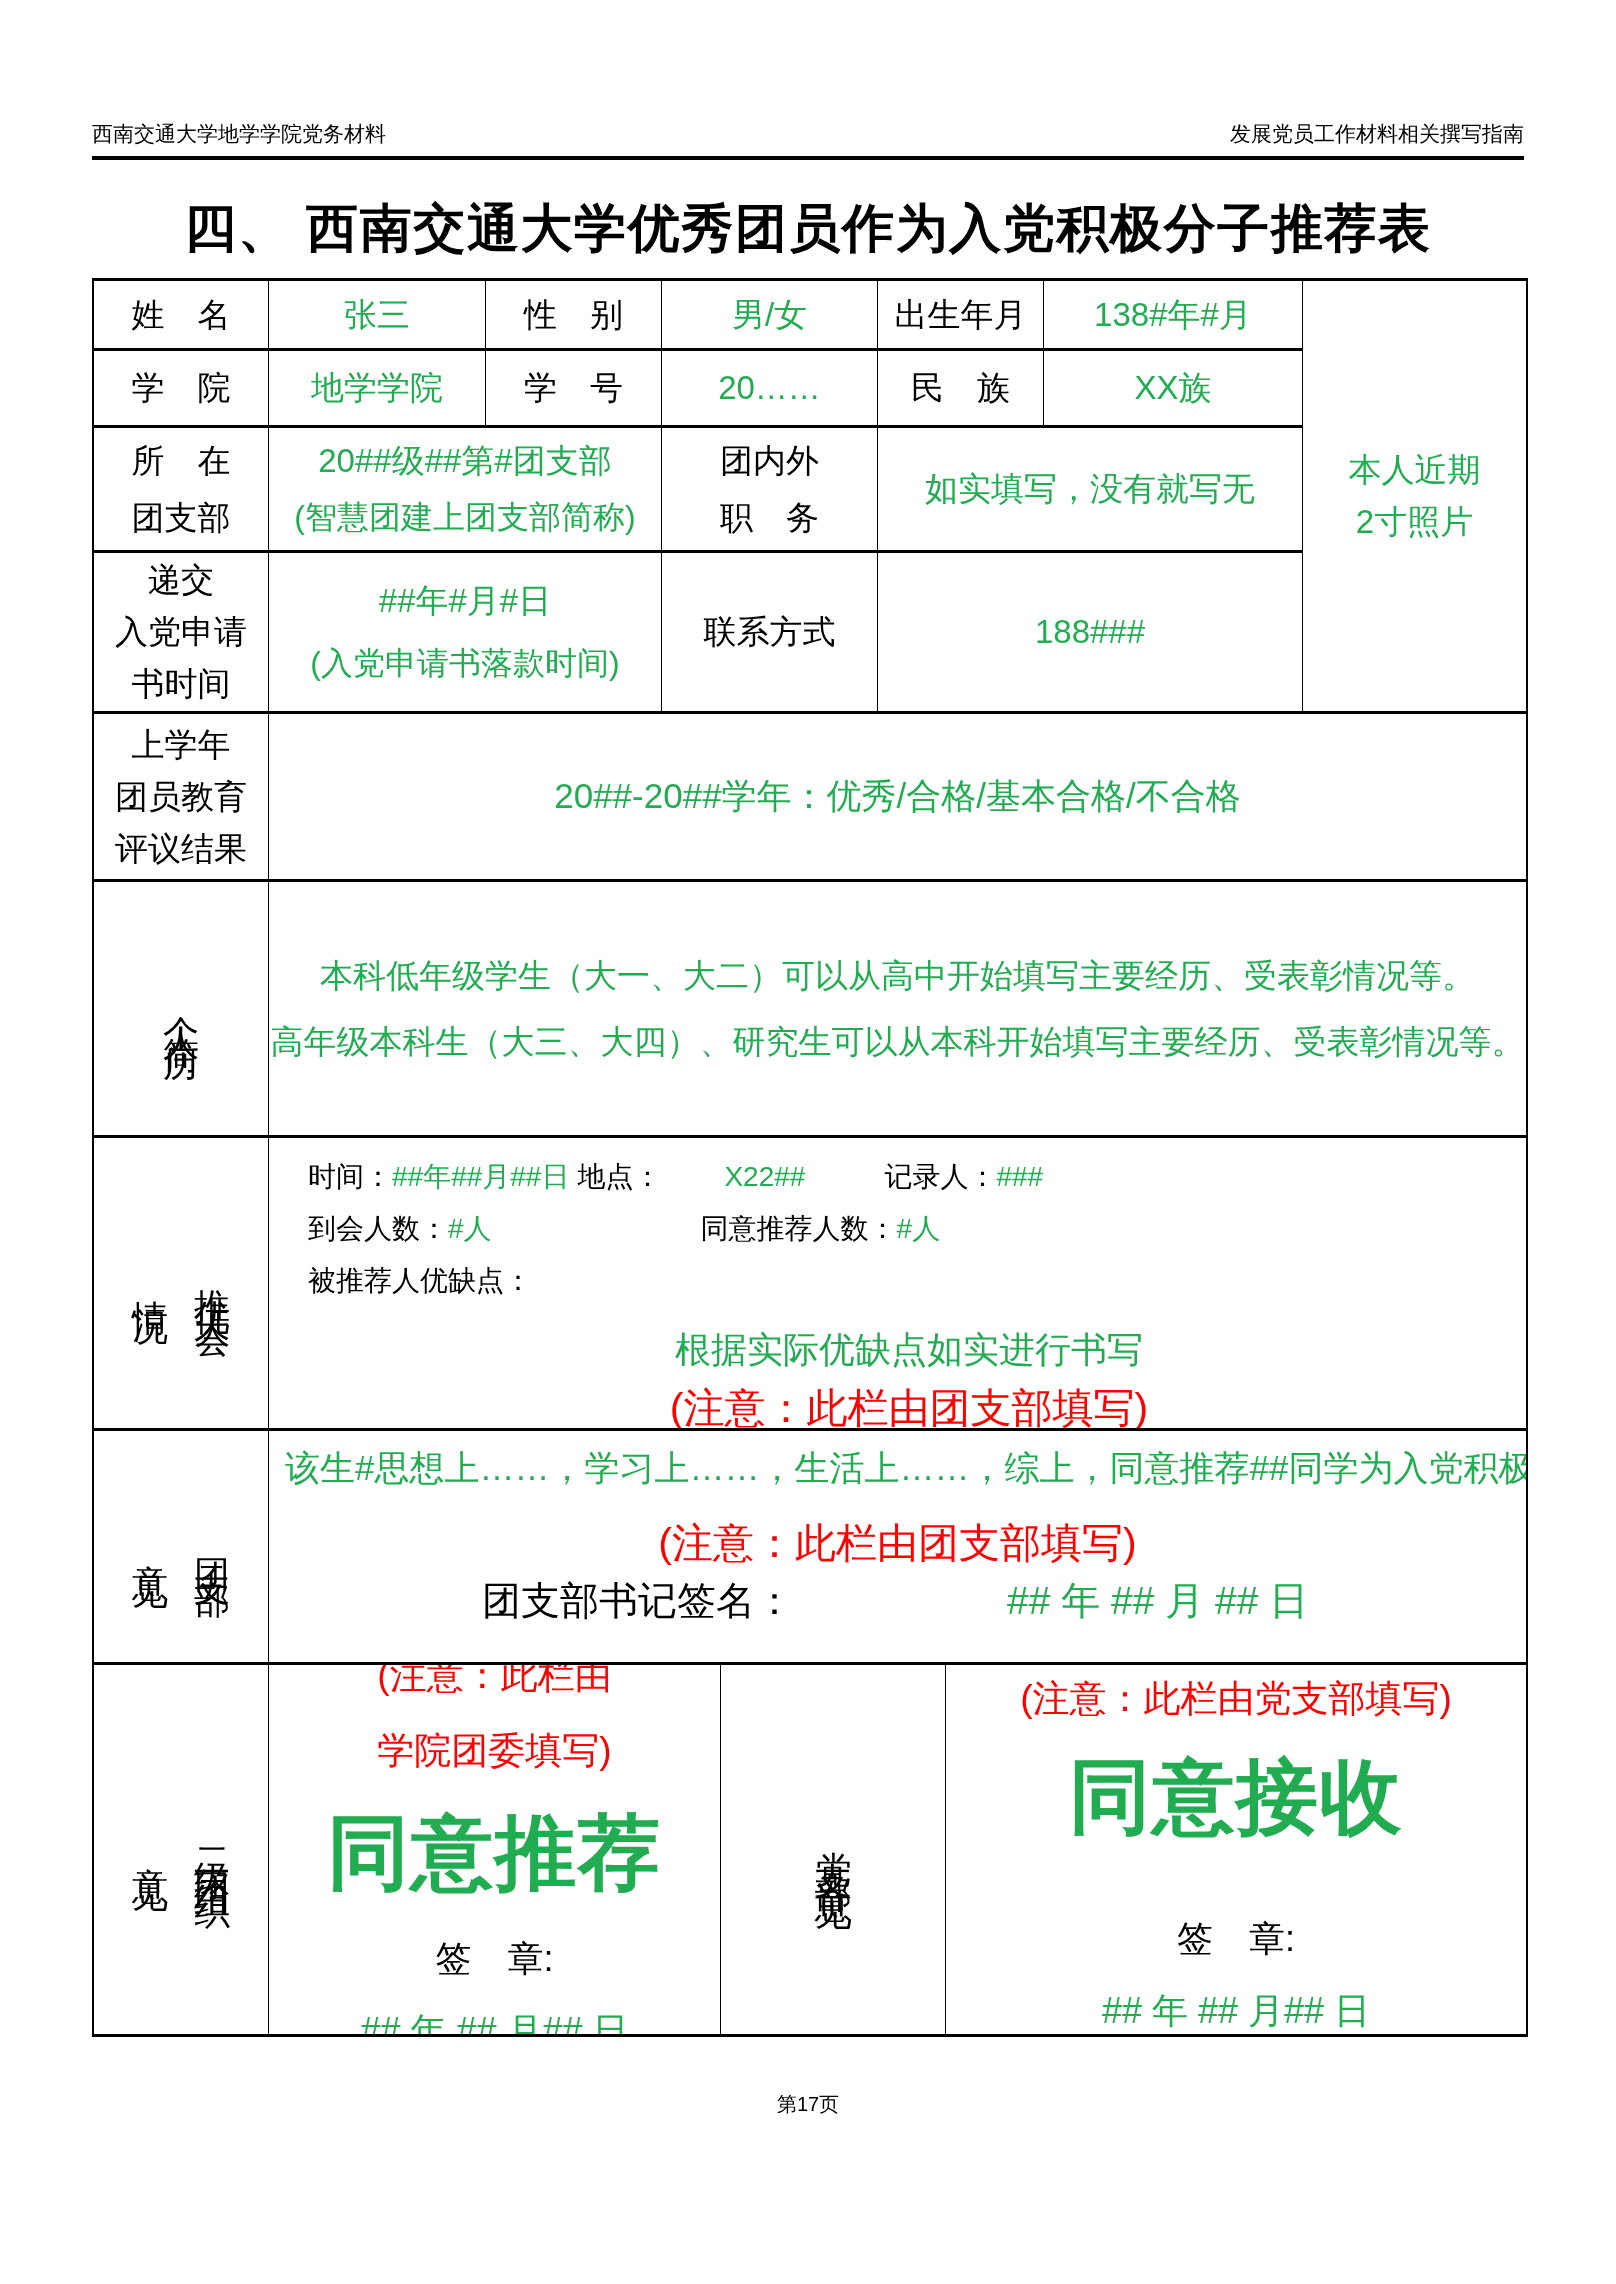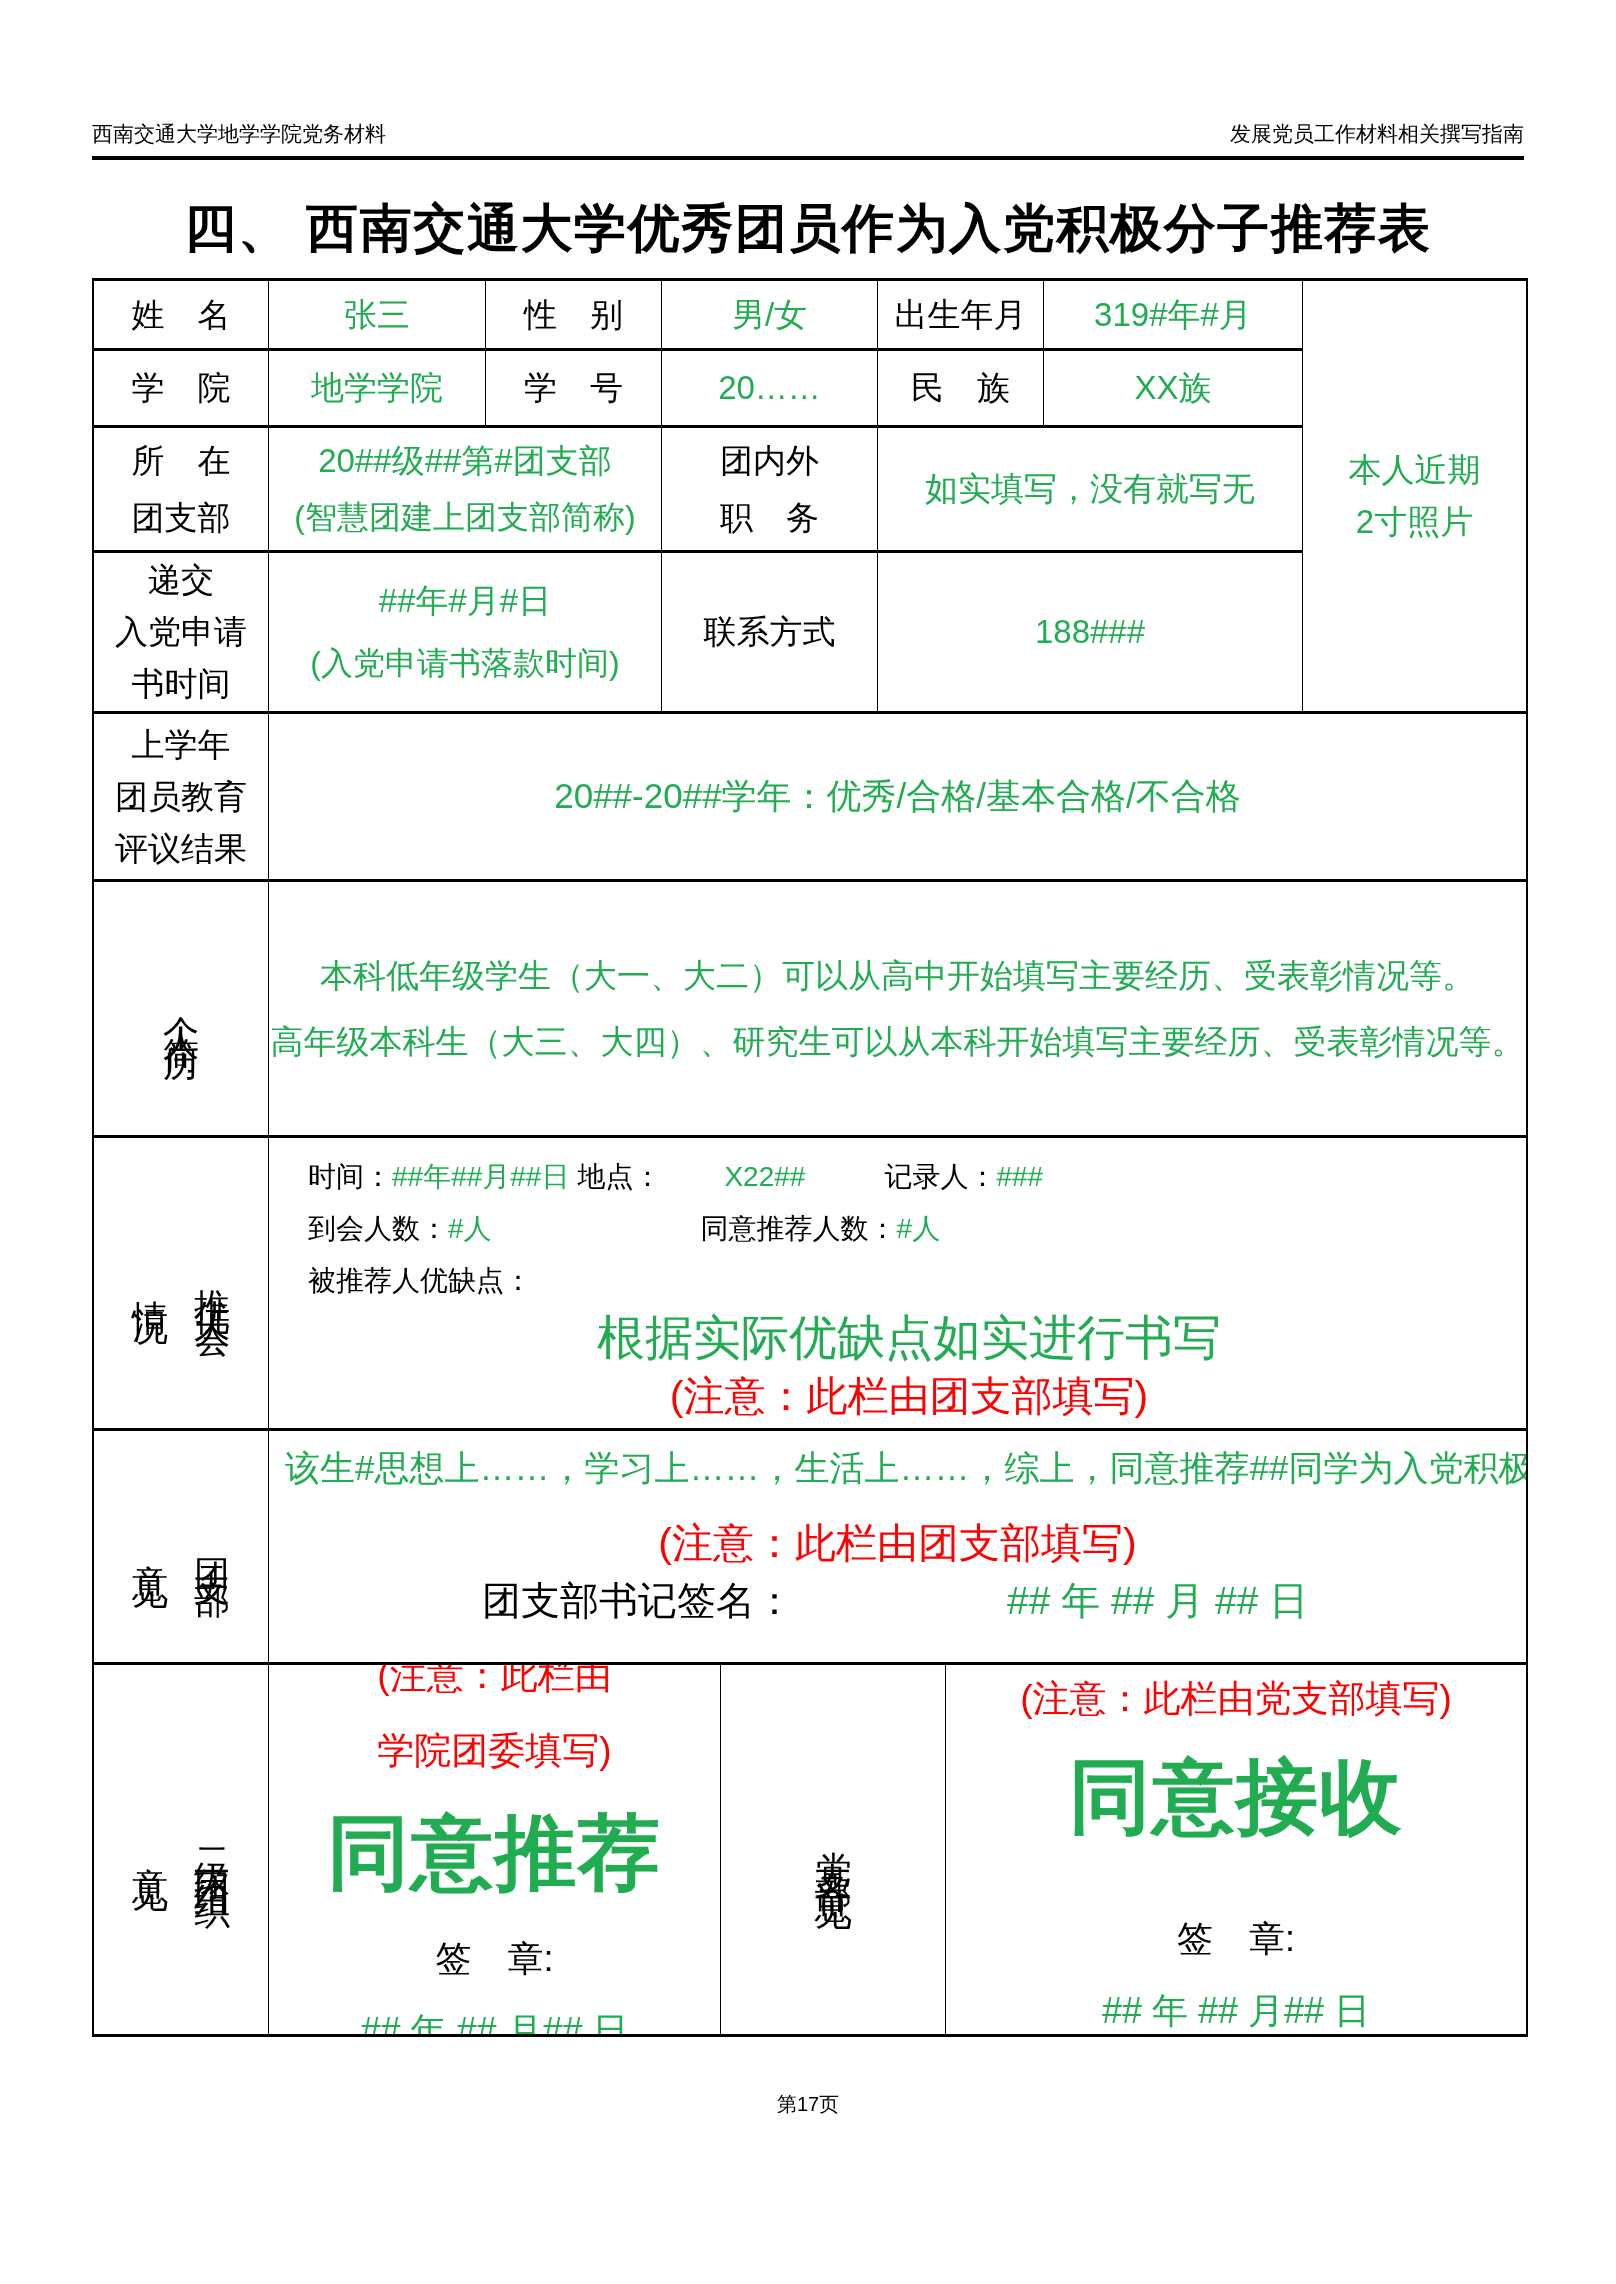--- a/index.html
+++ b/index.html
@@ -68,21 +68,21 @@
     <div class="cell" style="grid-area:1/3/2/4">
         <span>性　别</span>
       </div>
     <div class="cell green" style="grid-area:1/4/2/6">
         <span>男/女</span>
       </div>
     <div class="cell" style="grid-area:1/6/2/8">
         <span>出生年月</span>
       </div>
     <div class="cell green" style="grid-area:1/8/2/9">
-        <span>319#年#月</span>
+        <span>138#年#月</span>
       </div>
     <div class="cell green no-r lh66" style="grid-area:1/9/5/10">
       <span>本人近期</span>
       <span>2寸照片</span>
     </div>
 
     <div class="cell" style="grid-area:2/1/3/2">
         <span>学　院</span>
       </div>
     <div class="cell green" style="grid-area:2/2/3/3">
@@ -157,21 +157,21 @@
     <div class="cell flow no-r" style="grid-area:7/2/8/10">
       <div class="iline">
         <span>时间：</span><span class="green">##年##月##日</span><span style="margin-left:8px;">地点：</span><span class="green" style="margin-left:63px;">X22##</span><span style="margin-left:79px;">记录人：</span><span class="green">###</span>
       </div>
       <div class="iline">
         <span>到会人数：</span><span class="green">#人</span><span style="margin-left:209px;">同意推荐人数：</span><span class="green">#人</span>
       </div>
       <div class="iline">
         <span>被推荐人优缺点：</span>
       </div>
-      <div class="center-line green" style="font-size:48px;line-height:49px;margin-top:6px;">根据实际优缺点如实进行书写</div>
+      <div class="center-line green" style="font-size:36px;line-height:49px;margin-top:18px;">根据实际优缺点如实进行书写</div>
       <div class="center-line red note" style="margin-top:9.5px;">(注意：此栏由团支部填写)</div>
     </div>
 
     <div class="cell vpair" style="grid-area:8/1/9/2">
       <span class="vtext">意见</span>
       <span class="vtext">团支部</span>
     </div>
     <div class="cell flow no-r" style="grid-area:8/2/9/10;padding-left:16px;">
       <div class="green" style="font-size:35px;line-height:47px;white-space:nowrap;">该生#思想上……，学习上……，生活上……，综上，同意推荐##同学为入党积极分子。</div>
       <div class="center-line red note" style="margin-top:27px;">(注意：此栏由团支部填写)</div>

